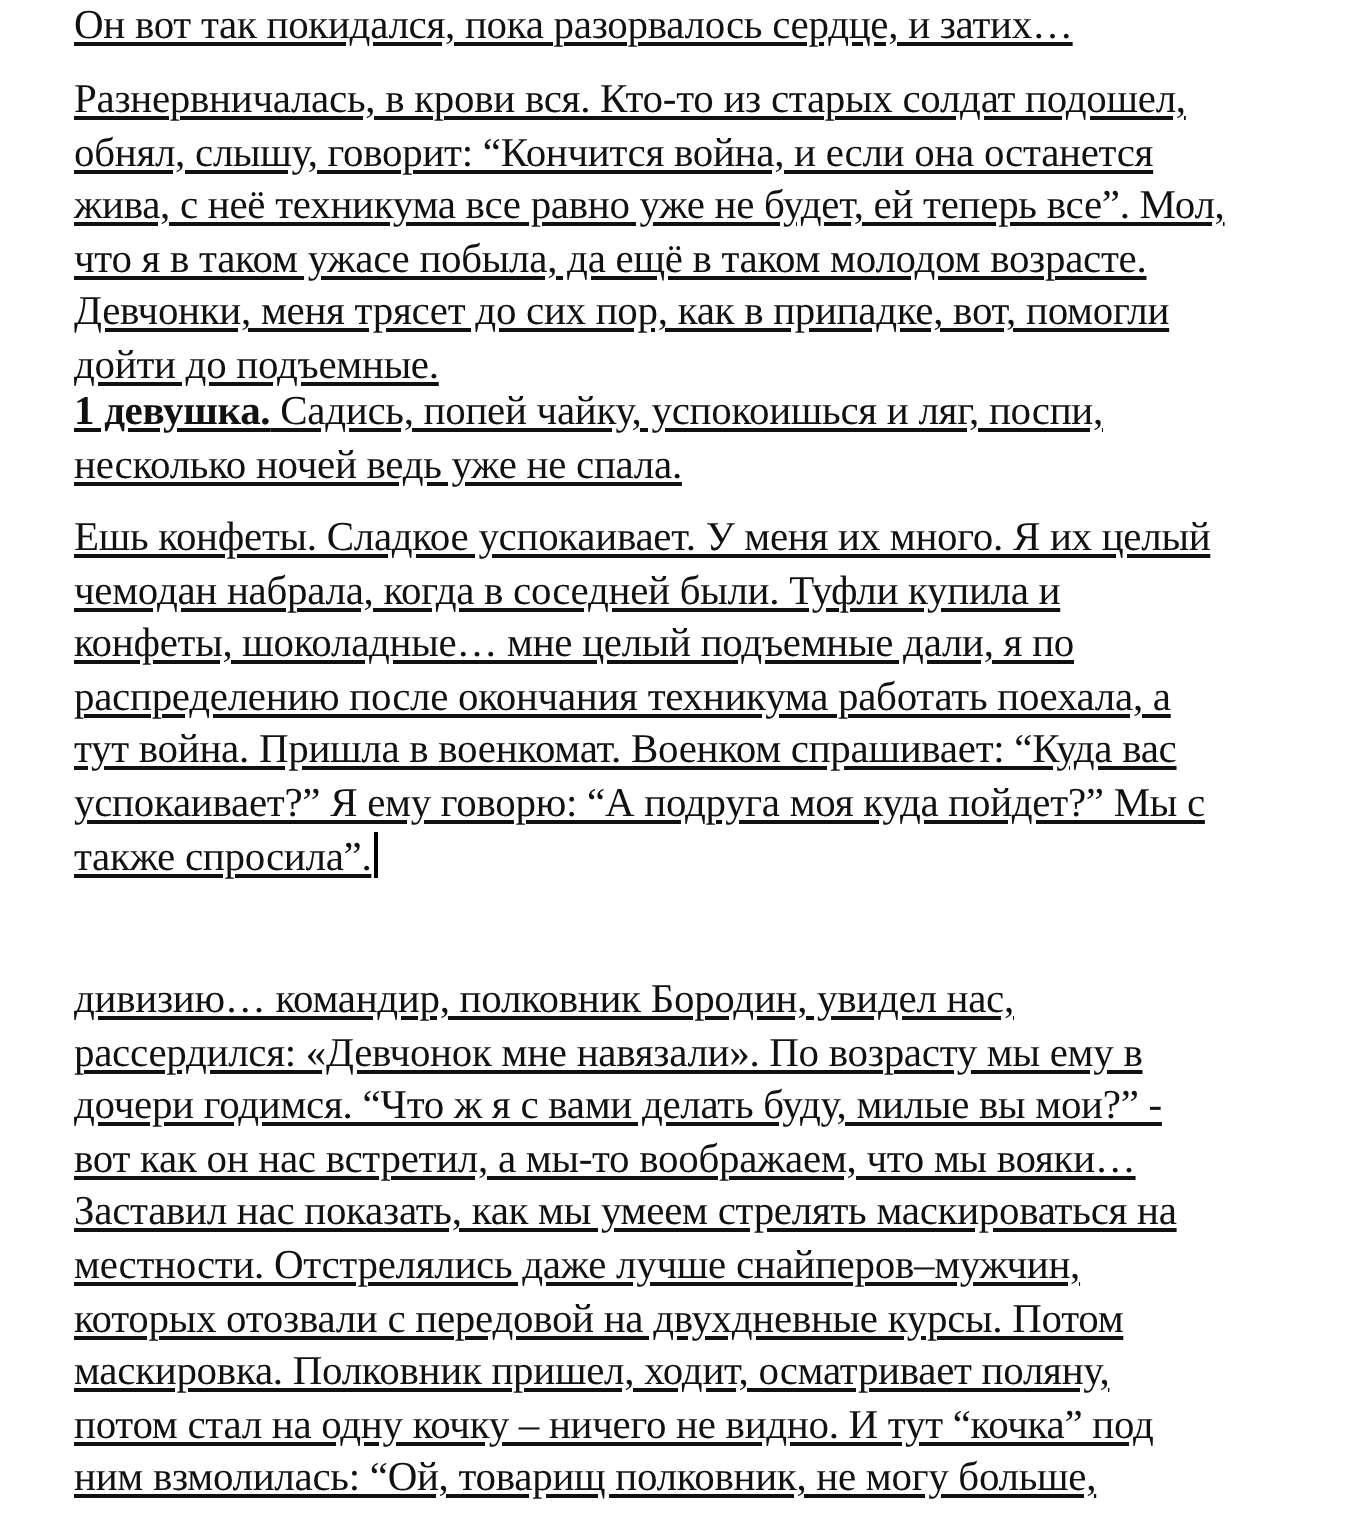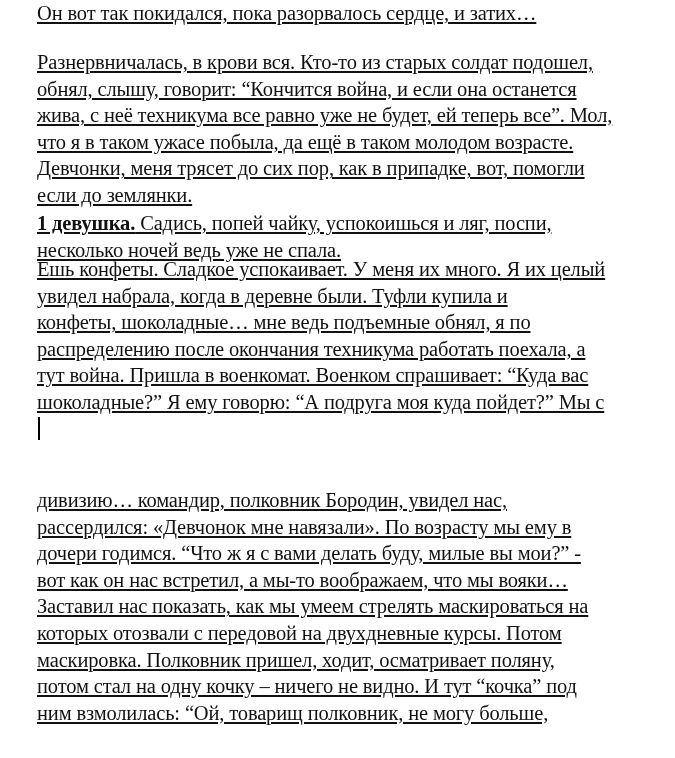--- a/index.html
+++ b/index.html
@@ -48,49 +48,50 @@
   </style>
 </head>
 <body>
 
 <div class="page">
 
   <div class="para" style="position:absolute; top:0px;">
     <span class="line">Он вот так покидался,  пока разорвалось сердце, и затих…</span>
   </div>
 
-  <div class="para" style="position:absolute; top:37px;margin-top:12px;">
+  <div class="para" style="position:absolute; top:37px;">
     <span class="line">Разнервничалась,  в крови вся. Кто-то из старых солдат подошел,</span>
     <span class="line">обнял, слышу, говорит: “Кончится война, и если она останется</span>
     <span class="line">жива, с неё техникума все равно уже не будет, ей теперь все”. Мол,</span>
     <span class="line">что я в таком ужасе побыла, да ещё в таком молодом  возрасте.</span>
     <span class="line">Девчонки, меня трясет до сих пор, как в припадке, вот, помогли</span>
-    <span class="line">если до землянки.</span>
+    <span class="line">дойти до подъемные.</span>
   </div>
 
-  <div class="para" style="position:absolute; top:210px;">
+  <div class="para" style="position:absolute; top:193px;">
     <span class="line"><span class="bold">1 девушка.</span><span> Садись, попей чайку, успокоишься  и ляг, поспи,</span></span>
     <span class="line">несколько  ночей ведь уже не спала.</span>
   </div>
 
   <div class="para" style="position:absolute; top:256px;">
     <span class="line">Ешь конфеты. Сладкое успокаивает.  У меня  их много.  Я их целый</span>
-    <span class="line">увидел набрала, когда в деревне были. Туфли купила и</span>
-    <span class="line">конфеты, шоколадные…  мне ведь подъемные обнял, я по</span>
+    <span class="line">чемодан набрала, когда в соседней были. Туфли купила и</span>
+    <span class="line">конфеты, шоколадные…  мне целый подъемные дали, я по</span>
     <span class="line">распределению  после окончания  техникума работать поехала, а</span>
     <span class="line">тут война. Пришла в военкомат.  Военком  спрашивает: “Куда вас</span>
-    <span class="line">шоколадные?” Я ему говорю: “А подруга моя куда пойдет?” Мы с</span>
-    <span class="line"><span class="cursor"></span></span>
+    <span class="line">успокаивает?” Я ему говорю: “А подруга моя куда пойдет?” Мы с</span>
+    <span class="line"><span>также спросила”.</span><span class="cursor"></span></span>
   </div>
 
   <div class="para" style="position:absolute; top:487px;">
     <span class="line">дивизию… командир, полковник  Бородин, увидел нас,</span>
     <span class="line">рассердился: «Девчонок  мне навязали». По возрасту мы ему в</span>
     <span class="line">дочери годимся.  “Что ж я с вами делать буду, милые вы мои?” -</span>
     <span class="line">вот как он нас встретил, а мы-то воображаем,  что мы вояки…</span>
     <span class="line">Заставил нас показать, как мы умеем стрелять маскироваться  на</span>
+    <span class="line">местности. Отстрелялись даже лучше снайперов–мужчин,</span>
     <span class="line">которых отозвали с передовой на двухдневные курсы. Потом</span>
     <span class="line">маскировка.  Полковник  пришел, ходит, осматривает  поляну,</span>
     <span class="line">потом стал на одну кочку – ничего не видно. И тут “кочка” под</span>
     <span class="line">ним взмолилась:  “Ой, товарищ полковник,  не могу больше,</span>
   </div>
 
 </div>
 
 </body></html>

